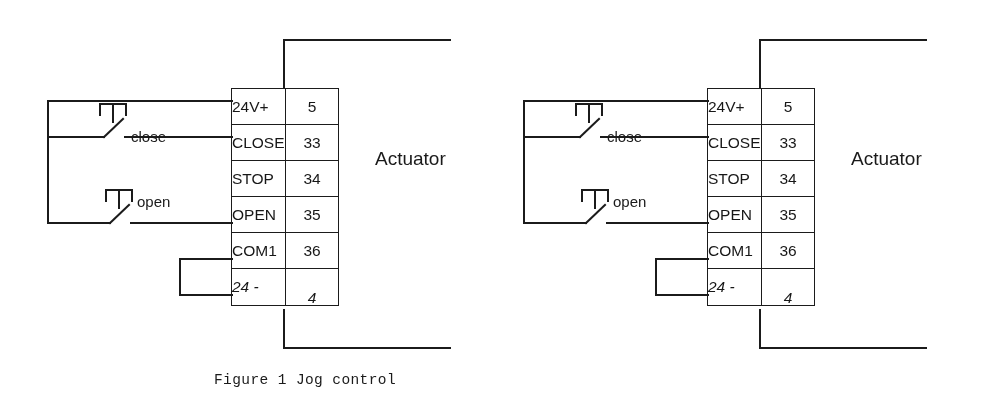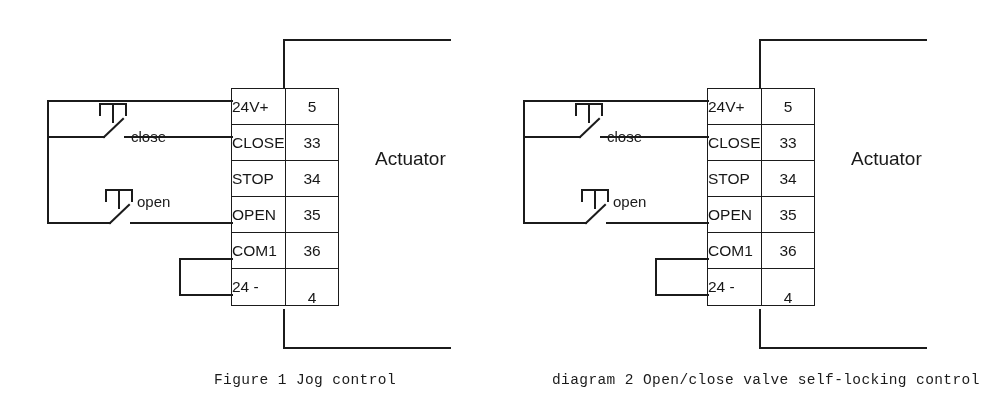--- a/index.html
+++ b/index.html
@@ -51,21 +51,21 @@
   .term-name {
     width: 53px;
     text-align: left;
     padding-left: 4px;
   }
   .term-num {
     width: 52px;
     text-align: center;
   }
   .row-std { height: 36px; }
-  .row-tall { height: 37px; }
+  .row-tall { height: 37px; font-style: italic; }
   .num-low { vertical-align: bottom; padding-bottom: 5px; }
 
   .actuator-label {
     position: absolute;
     font-family: "Liberation Sans", sans-serif;
     font-size: 19px;
     color: #1a1a1a;
     white-space: nowrap;
   }
   .switch-label {
@@ -222,16 +222,15 @@
           <td class="term-num num-low">4</td>
         </tr>
       </tbody>
     </table>
 
     <div class="actuator-label" style="left:375px; top:148px;">Actuator</div>
 
     <div class="switch-label" style="left:131px; top:128px;">close</div>
     <div class="switch-label" style="left:137px; top:193px;">open</div>
 
-    <div class="caption" style="left:76px; top:372px;">diagram 2 Open/close valve self-locking control</div>
   </div>
 
 </div>
 
 </body></html>

